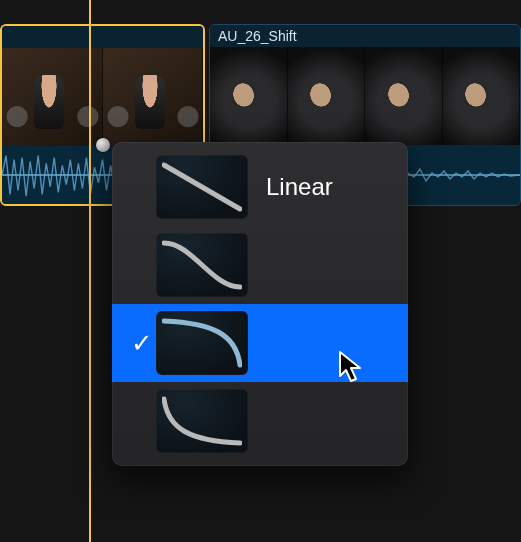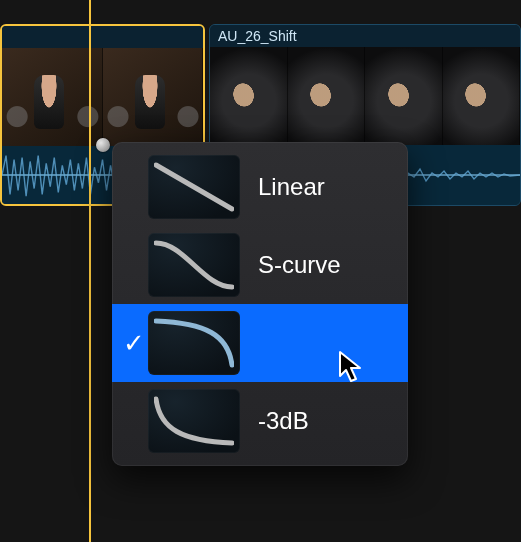--- a/index.html
+++ b/index.html
@@ -155,21 +155,21 @@
     background: linear-gradient(180deg, #2e2e31 0%, #242427 100%);
     border-radius: 10px;
     box-shadow: 0 14px 34px rgba(0,0,0,.7), inset 0 0 0 1px rgba(255,255,255,.06);
     padding: 6px 0;
     z-index: 10;
   }
   .fade-item {
     display: flex;
     align-items: center;
     height: 78px;
-    padding: 0 14px 0 8px;
+    padding: 0 14px 0 16px;
     color: #fff;
     font-size: 24px;
     cursor: default;
   }
   .fade-item.selected {
     background: #0a6bff;
   }
   .check-slot {
     width: 28px;
     text-align: center;
@@ -262,39 +262,37 @@
     <div class="fade-label">Linear</div>
   </div>
 
   <div class="fade-item">
     <div class="check-slot"></div>
     <div class="curve-thumb">
       <svg viewBox="0 0 80 52">
           <path d="M2,4 C30,4 50,48 78,48" stroke="#b9b9b9" stroke-width="5" stroke-linecap="round" fill="none"></path>
         </svg>
     </div>
-    <div class="fade-label">S-curve</div>
   </div>
 
   <div class="fade-item selected">
     <div class="check-slot">✓</div>
     <div class="curve-thumb">
       <svg viewBox="0 0 80 52">
           <path d="M2,4 C52,6 74,18 78,48" stroke="#8fb8d6" stroke-width="5" stroke-linecap="round" fill="none"></path>
         </svg>
     </div>
   </div>
 
   <div class="fade-item">
     <div class="check-slot"></div>
     <div class="curve-thumb">
       <svg viewBox="0 0 80 52">
           <path d="M2,4 C6,34 28,46 78,48" stroke="#b9b9b9" stroke-width="5" stroke-linecap="round" fill="none"></path>
         </svg>
     </div>
-    <div class="fade-label">-3dB</div>
   </div>
 
 </div>
 
 <svg class="cursor-arrow" width="28" height="34" viewBox="0 0 28 34">
   <path d="M2,2 L2,26 L8,20 L13,31 L18,29 L13,18 L22,18 Z" fill="#000" stroke="#fff" stroke-width="2" stroke-linejoin="round"></path>
 </svg>
 
 </body></html>

